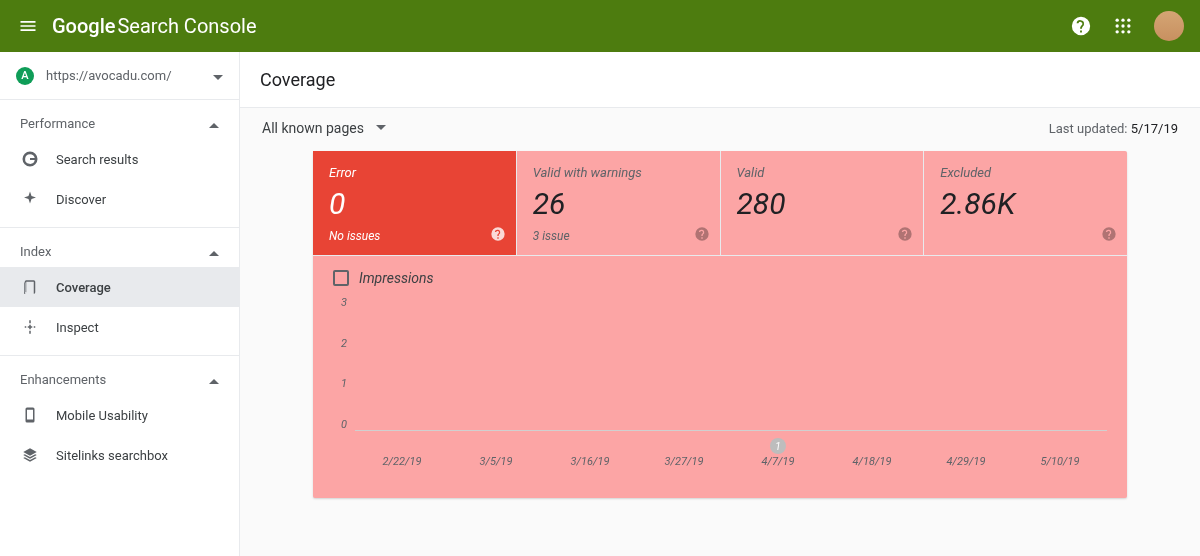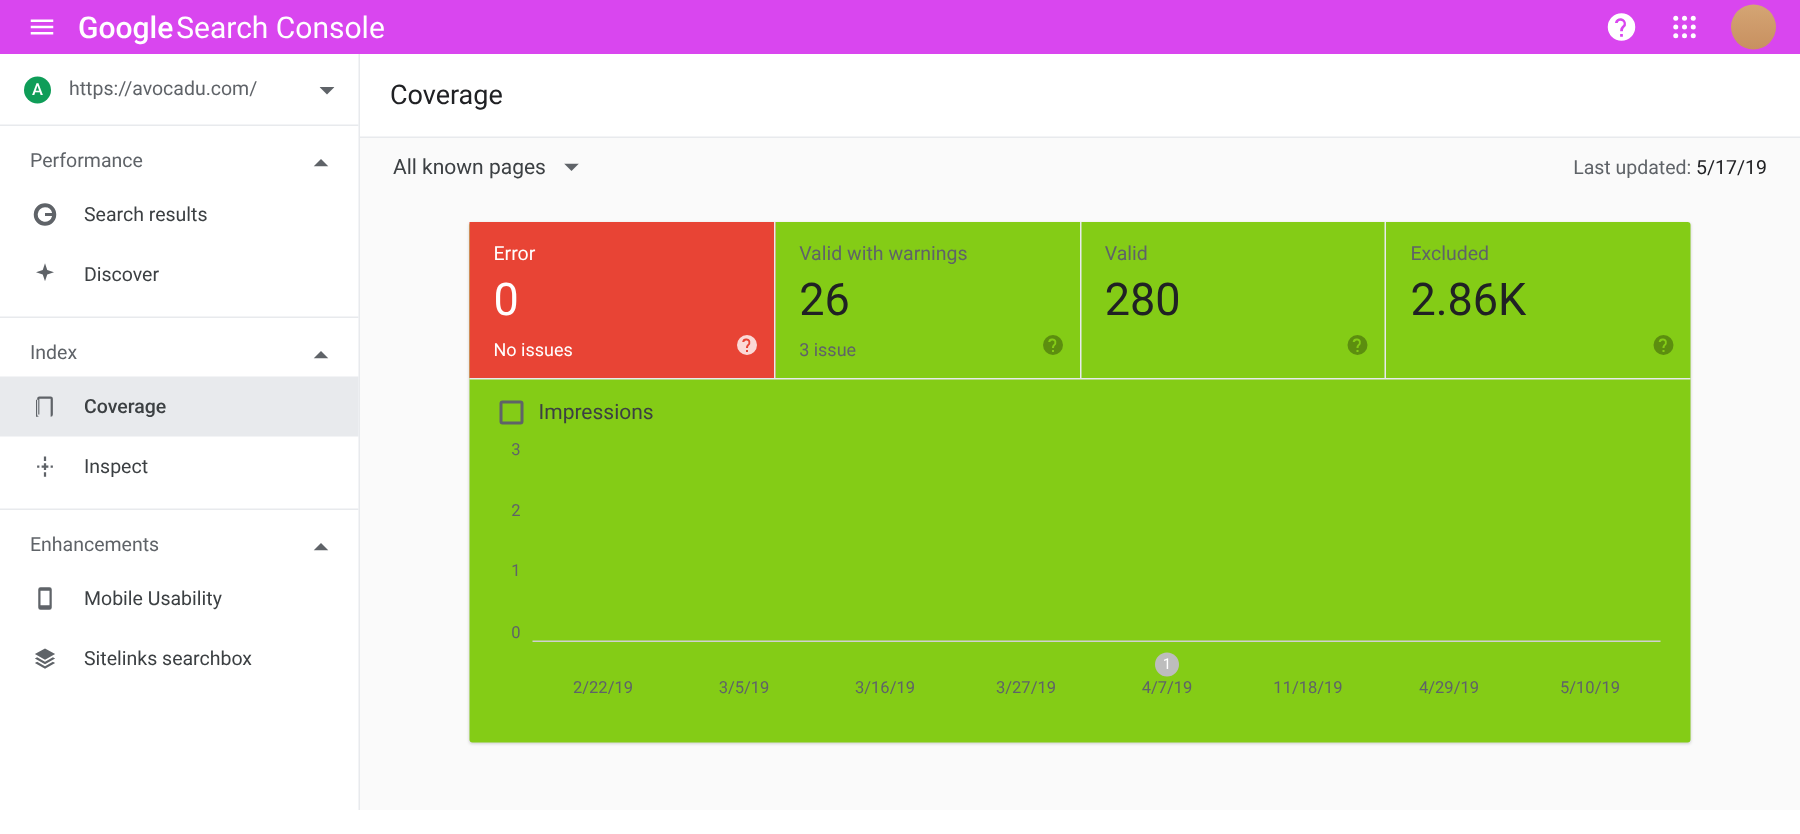--- a/index.html
+++ b/index.html
@@ -1,19 +1,19 @@
 <!DOCTYPE html>
 <html><head>
   <meta charset="utf-8">
   <style>
     * { box-sizing: border-box; margin: 0; padding: 0; }
     body { font-family: Roboto, Arial, sans-serif; font-size: 14px; color: #202124; background: #fff; width: 1200px; height: 556px; overflow: hidden; }
     
     
-    .header { background: #d946ef; height: 36px; display: flex; align-items: center; padding: 0 16px; gap: 8px; }
+    .header { background: #4d7c0f; height: 52px; display: flex; align-items: center; padding: 0 16px; gap: 8px; }
     .menu-btn { width: 24px; height: 24px; display: flex; align-items: center; justify-content: center; cursor: pointer; margin-right: 4px; }
     .menu-btn svg { fill: #fff; }
     .logo { color: #fff; font-size: 20px; font-weight: 400; margin-right: 28px; display: flex; align-items: baseline; }
     .logo-g { font-weight: 500; margin-right: 2px; }
     .search-bar { flex: 1; max-width: 616px; background: rgba(255,255,255,0.15); border-radius: 6px; height: 40px; display: flex; align-items: center; padding: 0 14px; gap: 14px; }
     .search-bar input { flex: 1; background: transparent; border: none; outline: none; color: #fff; font-size: 14px; }
     .search-bar input::placeholder { color: rgba(255,255,255,0.85); }
     .header-right { margin-left: auto; display: flex; align-items: center; gap: 20px; }
     .hdr-icon { width: 22px; height: 22px; display: flex; align-items: center; justify-content: center; cursor: pointer; }
     .hdr-icon svg { fill: #fff; }
@@ -38,21 +38,21 @@
     
     .main { flex: 1; display: flex; flex-direction: column; overflow: hidden;}
     .page-header { height: 56px; display: flex; align-items: center; padding: 0 20px; border-bottom: 1px solid #e8eaed; }
     .page-title { font-size: 18px; font-weight: 400; color: #202124; }
     .content { flex: 1; background: #fafafa; padding: 10px 18px 30px 18px; overflow-y: auto;}
     .filter-row { display: flex; align-items: center; justify-content: space-between; padding: 2px 4px 12px 4px; }
     .filter-drop { display: flex; align-items: center; gap: 12px; color: #3c4043; font-size: 14px; cursor: pointer; }
     .last-updated { color: #5f6368; font-size: 13px; }
     .last-updated-date { color: #202124; }
     
-    .card { background: #84cc16; box-shadow: 0 1px 2px rgba(60,64,67,.2); border-radius: 2px; margin: 16px 55px; }
+    .card { background: #fca5a5; box-shadow: 0 1px 2px rgba(60,64,67,.2); border-radius: 2px; margin: 3px 55px; font-style: italic; }
     .card-tabs { display: flex; border-bottom: 1px solid #e8eaed; }
     .card-tab { flex: 1; padding: 14px 16px 12px 16px; cursor: pointer; position: relative; border-right: 1px solid #e8eaed; }
     .card-tab:last-child { border-right: none; }
     .card-tab.error { background: #e84435; color: #fff; }
     .ct-label { font-size: 13px; color: #5f6368; }
     .card-tab.error .ct-label { color: #fff; }
     .ct-value { font-size: 30px; font-weight: 400; margin-top: 6px; color: #202124; }
     .card-tab.error .ct-value { color: #fff; }
     .ct-issues { font-size: 12px; color: #5f6368; margin-top: 8px; }
     .card-tab.error .ct-issues { color: #fff; }
@@ -268,21 +268,21 @@
               <div class="chart-grid" id="chart-grid">
                   <div class="chart-badge" style="left: calc(56.25% - 8px); bottom: -24px;">1</div>
                 </div>
             </div>
             <div class="chart-xaxis" id="chart-xaxis">
                 <span>2/22/19</span>
                 <span>3/5/19</span>
                 <span>3/16/19</span>
                 <span>3/27/19</span>
                 <span>4/7/19</span>
-                <span>11/18/19</span>
+                <span>4/18/19</span>
                 <span>4/29/19</span>
                 <span>5/10/19</span>
               </div>
           </div>
         </div>
       </div>
 
     </div>
   </div>
 </div>

